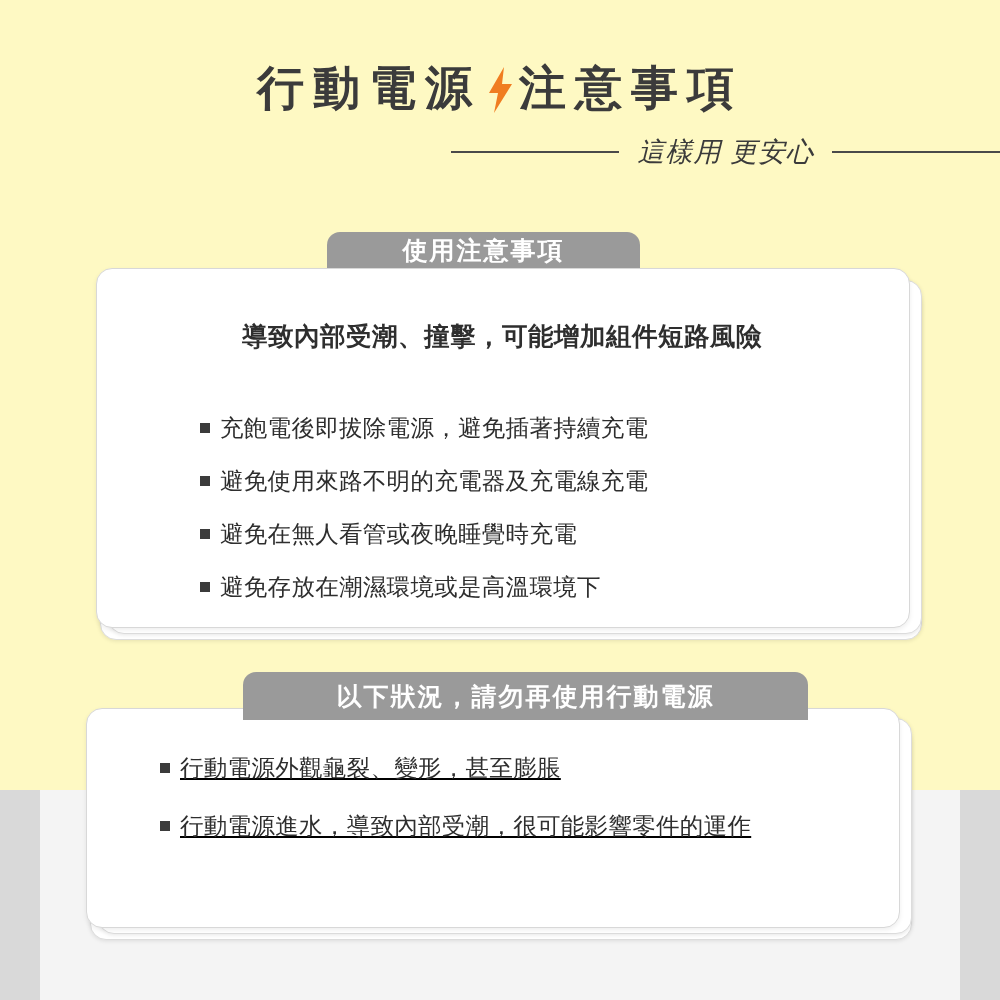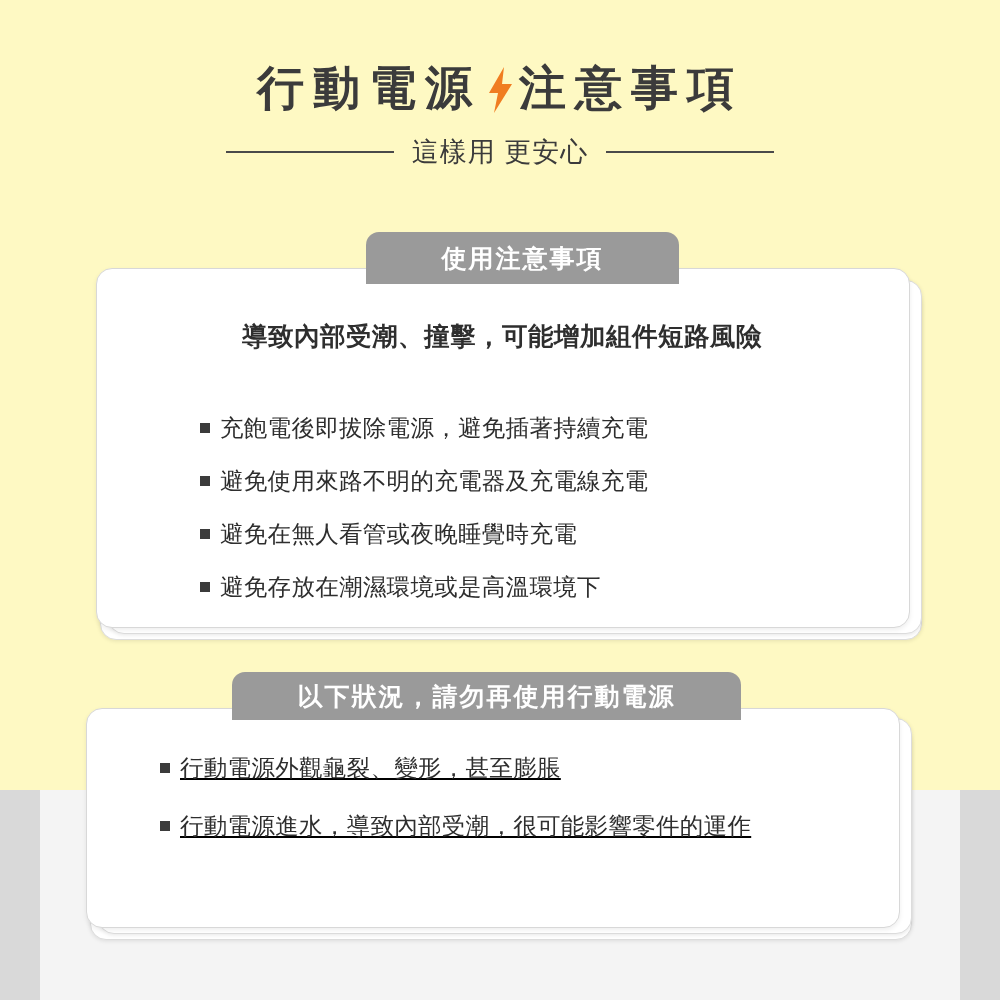--- a/index.html
+++ b/index.html
@@ -61,23 +61,24 @@
   .bolt {
     display: inline-block;
     width: 26px;
     height: 46px;
     position: relative;
     top: 2px;
   }
   .subtitle-row {
     display: flex;
     align-items: center;
-    justify-content: center;
+    justify-content: flex-end;
     gap: 18px;
     margin-top: 20px;
+    font-style: italic;
   }
   .rule {
     width: 168px;
     height: 2px;
     background: #4a4a4a;
   }
   .subtitle-text {
     font-size: 27px;
     color: #3b3b3b;
     letter-spacing: 1px;
@@ -111,22 +112,22 @@
     background: #9a9a9a;
     border-radius: 13px 13px 0 0;
     color: #ffffff;
     font-size: 25px;
     font-weight: bold;
     letter-spacing: 2px;
     display: flex;
     align-items: center;
     justify-content: center;
   }
-  .tab1 { left: 366px; top: 232px; width: 313px; height: 52px; }
-  .tab2 { left: 232px; top: 672px; width: 509px; height: 48px; }
+  .tab1 { left: 327px; top: 232px; width: 313px; height: 36px; }
+  .tab2 { left: 243px; top: 672px; width: 565px; height: 48px; }
 
   .lead {
     position: absolute;
     left: 96px;
     top: 318px;
     width: 812px;
     text-align: center;
     color: #2e2e2e;
     font-size: 25.5px;
     font-weight: bold;

